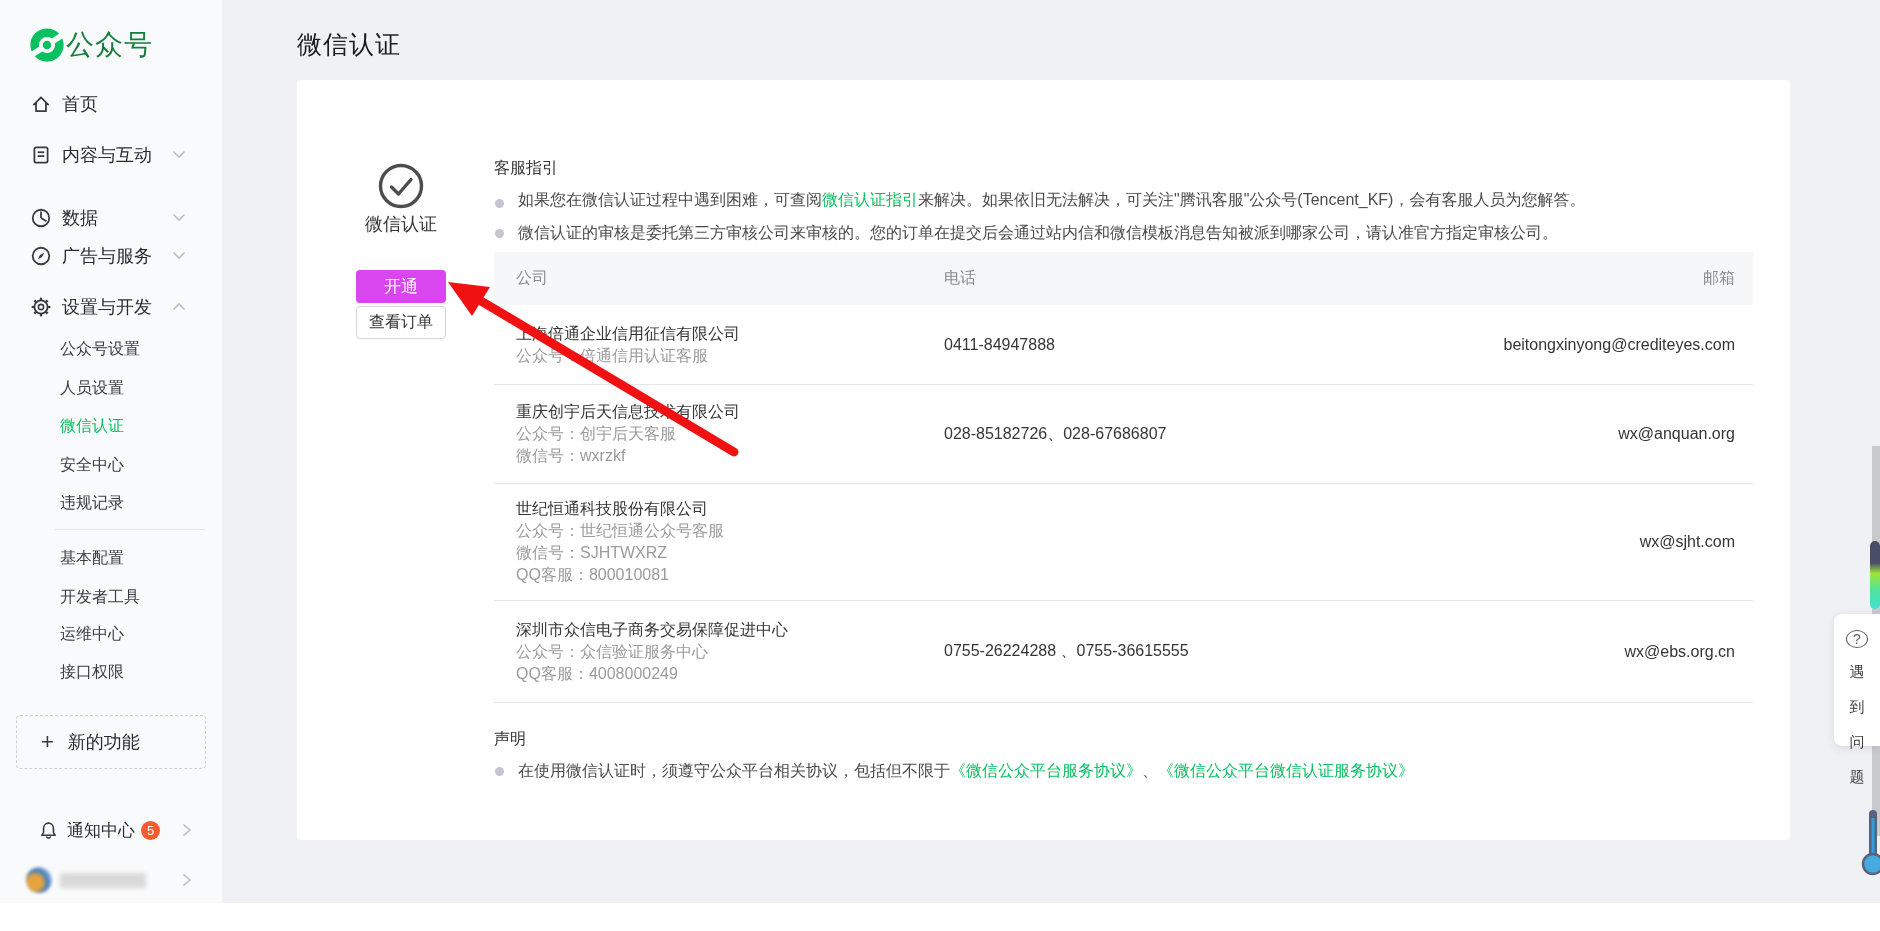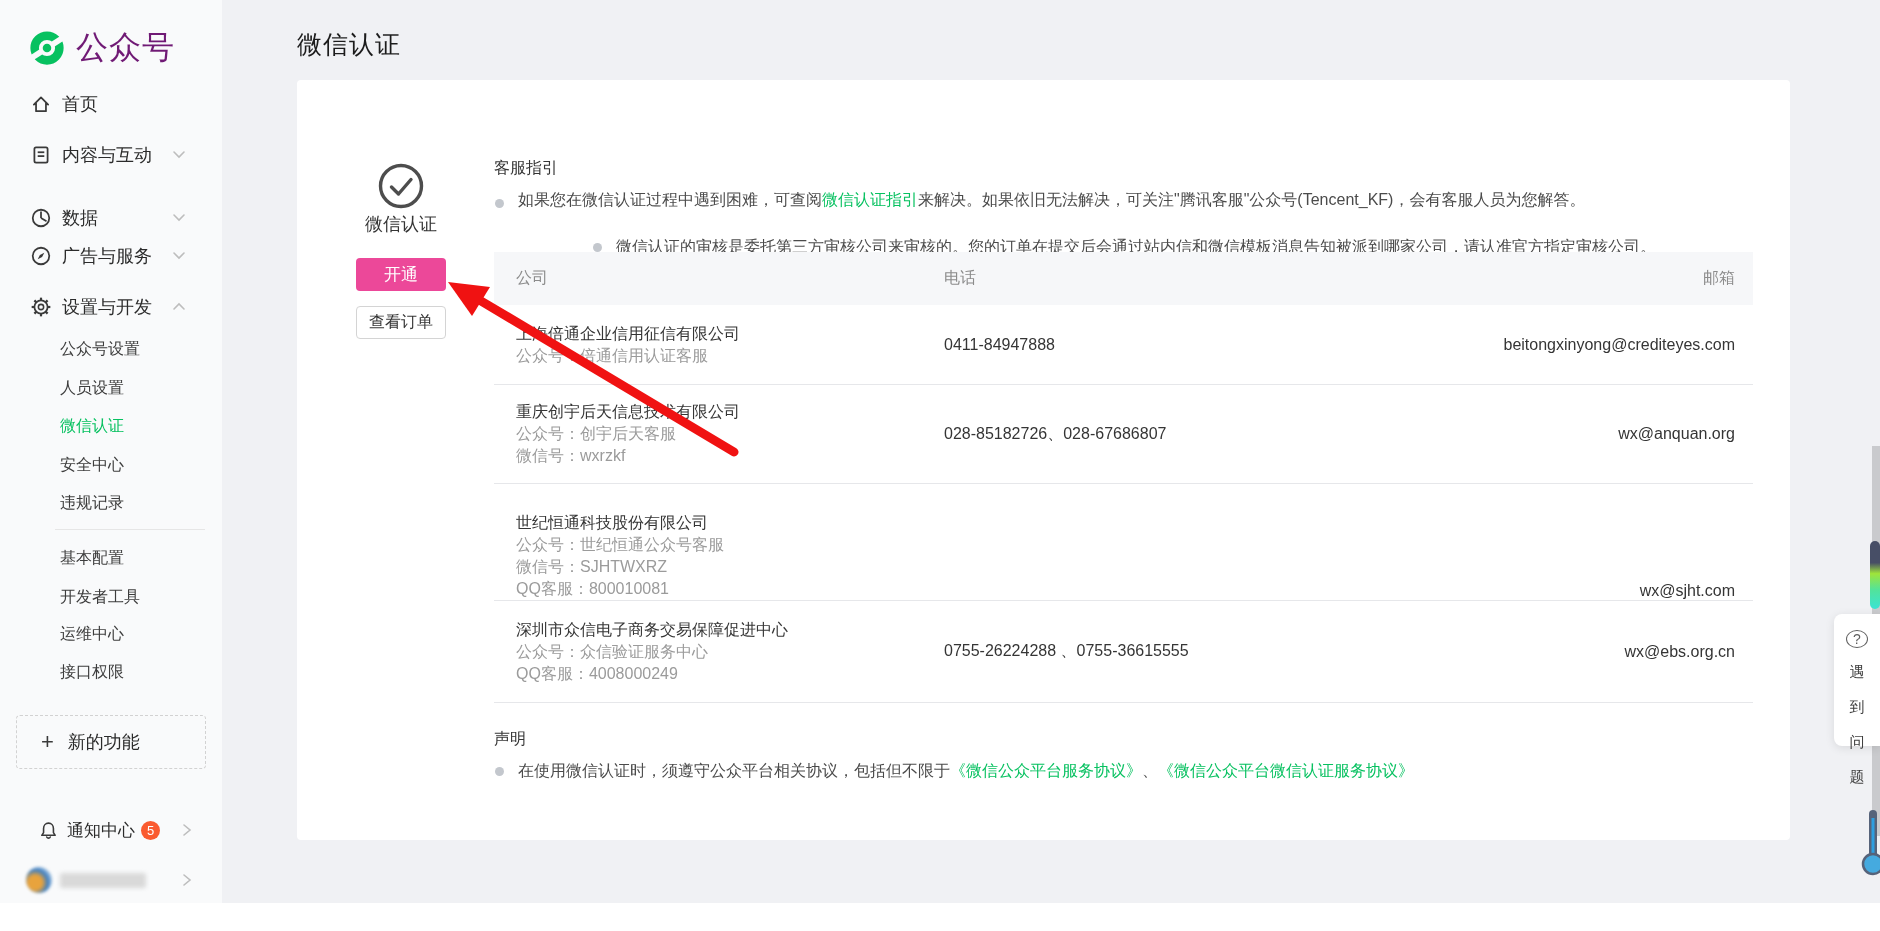--- a/index.html
+++ b/index.html
@@ -2,21 +2,21 @@
 <html><head>
 <meta charset="utf-8">
 <style>
   * { margin:0; padding:0; box-sizing:border-box; }
   html,body { width:1880px; height:931px; }
   body { font-family:"Liberation Sans","DejaVu Sans",sans-serif; background:#f0f1f4; position:relative; overflow:hidden; color:#353535; }
 
   
   .sidebar { position:absolute; left:0; top:0; width:222px; height:931px; background:#f9fafb; }
   .brand { position:absolute; left:28px; top:26px; display:flex; align-items:center; }
-  .brand-name { font-size:32px; color:#701a75; margin-left:10px; letter-spacing:1px; }
+  .brand-name { font-size:28px; color:#15803d; letter-spacing:1px; }
   .nav-item { position:absolute; left:0; width:222px; height:36px; display:flex; align-items:center; cursor:pointer; }
   .nav-item .nicon { width:22px; height:22px; margin-left:30px; flex:0 0 22px; }
   .nav-item .nlabel { font-size:18px; color:#2b2b2b; margin-left:10px; }
   .nav-chevron { position:absolute; left:172px; width:14px; height:10px; }
   .sub-item { position:absolute; left:60px; height:24px; display:flex; align-items:center; font-size:16px; color:#3d3d3d; cursor:pointer; }
   .sub-item.active { color:#07c160; }
   .side-divider { position:absolute; left:55px; top:529px; width:150px; height:1px; background:#e6e6e6; }
   .new-feature { position:absolute; left:16px; top:715px; width:190px; height:54px; border:1px dashed #d2d2d2; border-radius:4px; display:flex; align-items:center; cursor:pointer; background:transparent; }
   .nf-plus { font-size:22px; color:#3a3a3a; margin-left:24px; font-weight:300; }
   .nf-label { font-size:18px; color:#2b2b2b; margin-left:14px; }
@@ -30,21 +30,21 @@
   .name-blur { width:86px; height:15px; border-radius:2px; margin-left:8px; background:#d9d9d9; filter:blur(2px); }
   .row-chevron { position:absolute; left:182px; width:10px; height:14px; }
 
   
   .page-title { position:absolute; left:297px; top:28px; font-size:25px; color:#1c1c1c; font-weight:500; letter-spacing:1px; }
   .card { position:absolute; left:297px; top:80px; width:1493px; height:760px; background:#ffffff; border-radius:4px; }
 
   
   .status-icon { position:absolute; left:80px; top:82px; width:48px; height:48px; }
   .status-label { position:absolute; left:24px; top:132px; width:160px; text-align:center; font-size:18px; color:#353535; }
-  .btn-primary { position:absolute; left:59px; top:178px; width:90px; height:33px; background:#ec4899; border:none; border-radius:4px; color:#fff; font-size:17px; cursor:pointer; font-family:inherit; }
+  .btn-primary { position:absolute; left:59px; top:190px; width:90px; height:33px; background:#d946ef; border:none; border-radius:4px; color:#fff; font-size:17px; cursor:pointer; font-family:inherit; }
   .btn-secondary { position:absolute; left:59px; top:226px; width:90px; height:33px; background:#fff; border:1px solid #d4d4d4; border-radius:4px; color:#353535; font-size:16px; cursor:pointer; font-family:inherit; }
 
   
   .guide-title { position:absolute; left:197px; top:78px; font-size:16px; color:#353535; }
   .bullet-line { position:absolute; left:197px; display:flex; align-items:flex-start; font-size:16px; color:#4b4b4b; line-height:20px; }
   .dot { width:9px; height:9px; border-radius:50%; background:#c3c7cd; margin:6px 14px 0 1px; flex:0 0 9px; }
   .green-link { color:#07c160; cursor:pointer; text-decoration:none; }
 
   .ctable { position:absolute; left:197px; top:172px; width:1259px; }
   .ctable-header { height:53px; background:#f6f7f9; display:flex; align-items:center; font-size:16px; color:#8c8c8c; }
@@ -232,21 +232,21 @@
   <button class="btn-primary">开通</button>
   <button class="btn-secondary">查看订单</button>
 
   <div class="guide-title">客服指引</div>
 
   <div class="bullet-line" style="top:110px; width:1260px;align-items:center;">
     <span class="dot"></span>
     <span><span>如果您在微信认证过程中遇到困难，可查阅</span><a class="green-link">微信认证指引</a><span>来解决。如果依旧无法解决，可关注"腾讯客服"公众号(Tencent_KF)，会有客服人员为您解答。</span></span>
   </div>
 
-  <div class="bullet-line" style="top:157px; width:1260px;justify-content:center;">
+  <div class="bullet-line" style="top:143px; width:1260px;">
     <span class="dot"></span>
     <span>微信认证的审核是委托第三方审核公司来审核的。您的订单在提交后会通过站内信和微信模板消息告知被派到哪家公司，请认准官方指定审核公司。</span>
   </div>
 
   <div class="ctable">
     <div class="ctable-header">
       <div class="col-company">公司</div>
       <div class="col-phone">电话</div>
       <div class="col-email">邮箱</div>
     </div>
@@ -263,21 +263,21 @@
     <div class="ctable-row" style="height:99px;">
       <div class="col-company">
         <div class="company-name">重庆创宇后天信息技术有限公司</div>
         <div class="company-det">公众号：创宇后天客服</div>
         <div class="company-det">微信号：wxrzkf</div>
       </div>
       <div class="col-phone phone-val">028-85182726、028-67686807</div>
       <div class="col-email email-val">wx@anquan.org</div>
     </div>
 
-    <div class="ctable-row" style="height:117px;align-items:flex-end;">
+    <div class="ctable-row" style="height:117px;">
       <div class="col-company">
         <div class="company-name">世纪恒通科技股份有限公司</div>
         <div class="company-det">公众号：世纪恒通公众号客服</div>
         <div class="company-det">微信号：SJHTWXRZ</div>
         <div class="company-det">QQ客服：800010081</div>
       </div>
       <div class="col-email email-val">wx@sjht.com</div>
     </div>
 
     <div class="ctable-row" style="height:102px;">

